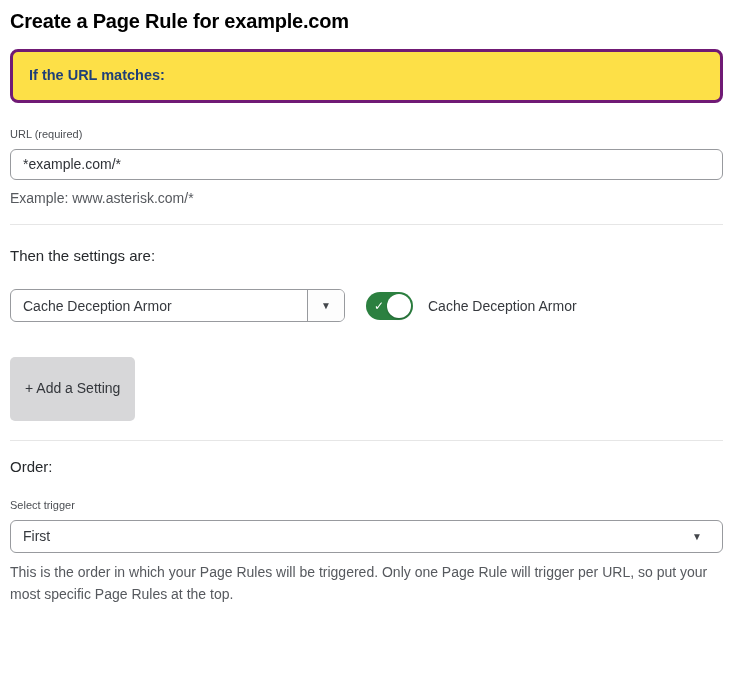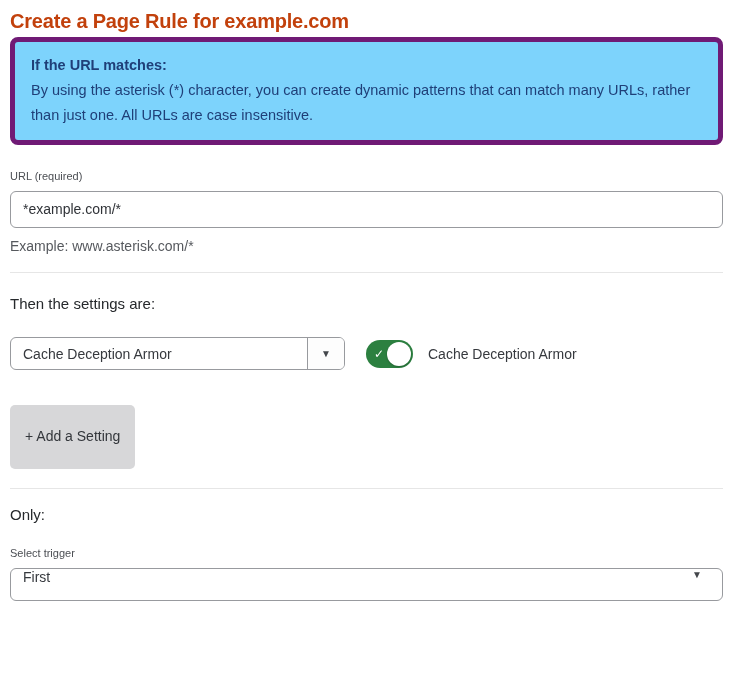--- a/index.html
+++ b/index.html
@@ -9,29 +9,29 @@
     color: #303338;
     width: 750px;
     height: 679px;
     overflow: hidden;
   }
   .page { padding: 10px 27px 0 10px; }
 
   h1.page-title {
     font-size: 20px;
     font-weight: 700;
-    color: #c2410c;
+    color: #000000;
     letter-spacing: -0.2px;
-    margin-bottom: 4px;
+    margin-bottom: 16px;
   }
 
   
   .info-box {
-    background: #7dd3fc;
-    border: 5px solid #701a75;
+    background: #fde047;
+    border: 3px solid #701a75;
     border-radius: 8px;
     padding: 11px 16px 12px 16px;
     color: #1f3f78;
     font-size: 14.5px;
     line-height: 1.72;
     margin-bottom: 25px;
   }
   .info-heading { font-weight: 700; }
   .info-link {
     color: #2a62cf;
@@ -42,21 +42,21 @@
   label.field-label {
     display: block;
     font-size: 11px;
     color: #4c4f54;
     margin-bottom: 9px;
   }
 
   .text-input {
     display: block;
     width: 100%;
-    height: 37px;
+    height: 31px;
     border: 1px solid #989a9e;
     border-radius: 6px;
     padding: 0 12px;
     font-size: 14px;
     color: #303338;
     font-family: "Liberation Sans", "DejaVu Sans", sans-serif;
     background: #fff;
     outline: none;
   }
 
@@ -163,21 +163,21 @@
     font-family: "Liberation Sans", "DejaVu Sans", sans-serif;
     padding: 24px 15px;
     cursor: pointer;
     line-height: 1.1;
   }
   .gray-btn { background: #d7d7d9; color: #33363b; }
 
   
   .select-full {
     display: flex;
-    align-items: flex-start;
+    align-items: center;
     justify-content: space-between;
     width: 100%;
     height: 33px;
     border: 1px solid #989a9e;
     border-radius: 6px;
     background: #fff;
     padding: 0 20px 0 12px;
     font-size: 14px;
     color: #36393e;
     cursor: pointer;
@@ -188,21 +188,20 @@
 </style>
 </head>
 <body>
 
 <div class="page">
 
   <h1 class="page-title">Create a Page Rule for example.com</h1>
 
   <div class="info-box">
     <div class="info-heading">If the URL matches:</div>
-    <div class="info-body">By using the asterisk (*) character, you can create dynamic patterns that can match many URLs, rather than just one. All URLs are case insensitive.</div>
   </div>
 
   <label class="field-label">URL (required)</label>
   <input class="text-input" type="text" value="*example.com/*" style="">
   <div class="helper">Example: www.asterisk.com/*</div>
 
   <hr class="divider d1">
 
   <h2 class="section-heading">Then the settings are:</h2>
 
@@ -216,26 +215,27 @@
       <span class="check">✓</span>
       <span class="knob"></span>
     </div>
     <span class="toggle-label">Cache Deception Armor</span>
   </div>
 
   <button class="btn gray-btn">+ Add a Setting</button>
 
   <hr class="divider d2">
 
-  <h2 class="section-heading order-heading">Only:</h2>
+  <h2 class="section-heading order-heading">Order:</h2>
 
   <label class="field-label">Select trigger</label>
 
   <div class="select-full">
     <span>First</span>
     <span class="arrow">▼</span>
   </div>
+  <div class="helper order-helper">This is the order in which your Page Rules will be triggered. Only one Page Rule will trigger per URL, so put your most specific Page Rules at the top.</div>
 
   
 
   
 
 </div>
 
 </body></html>

